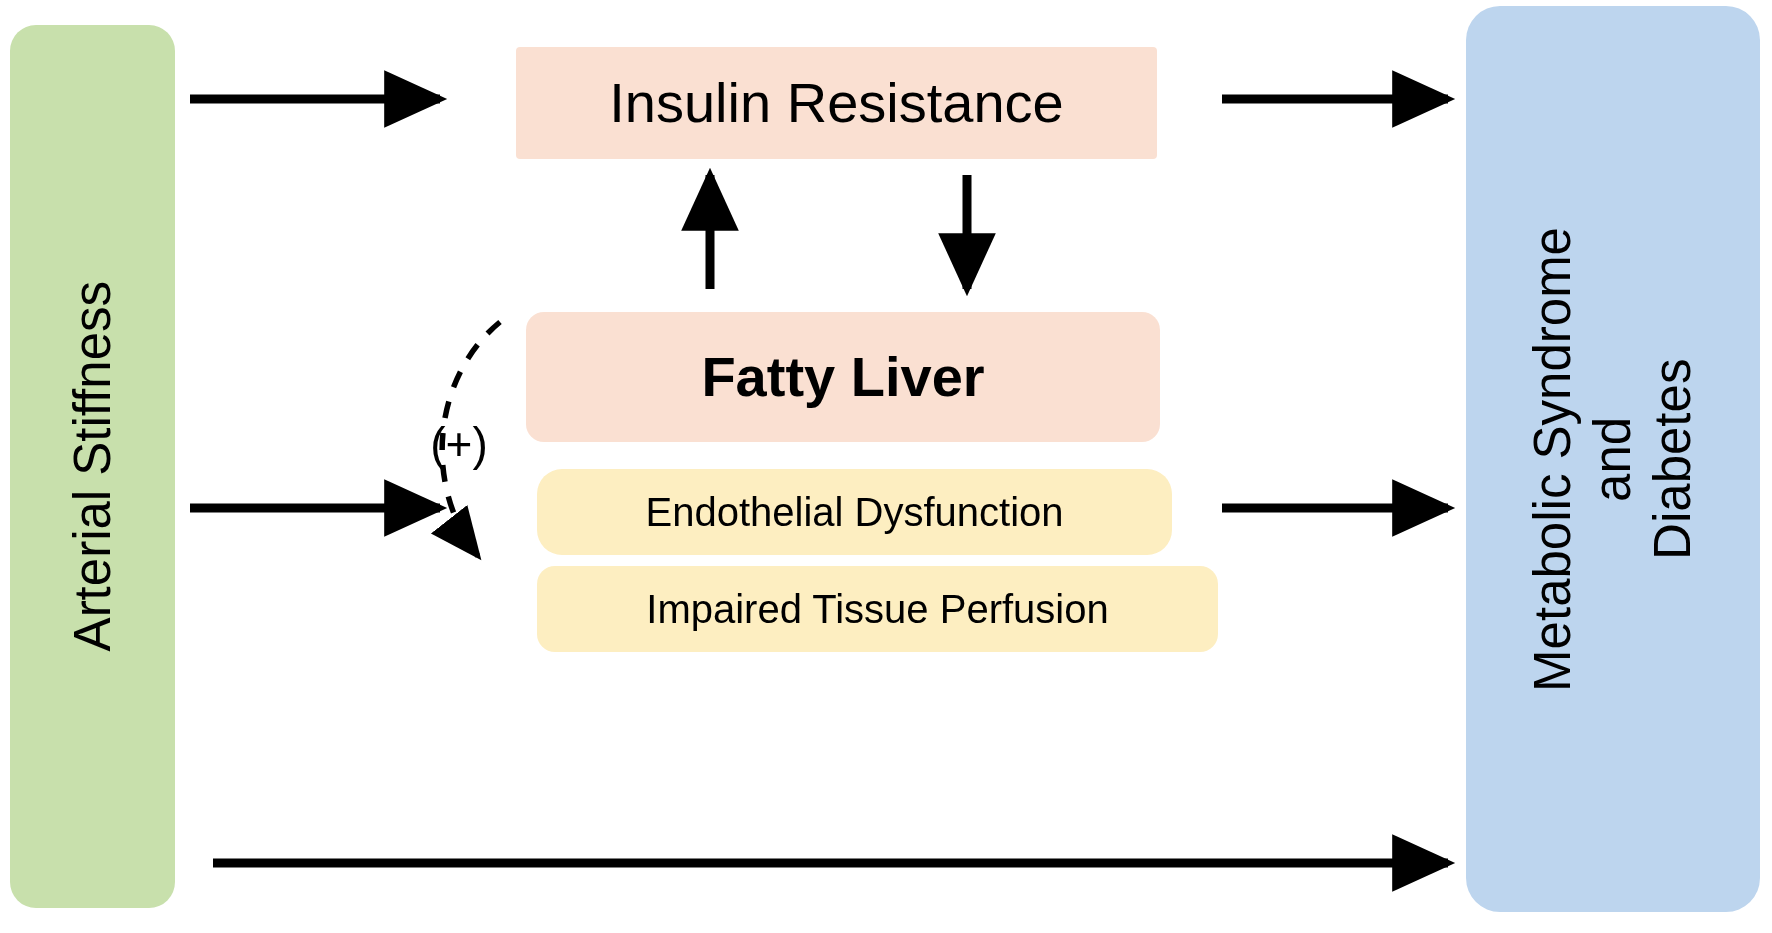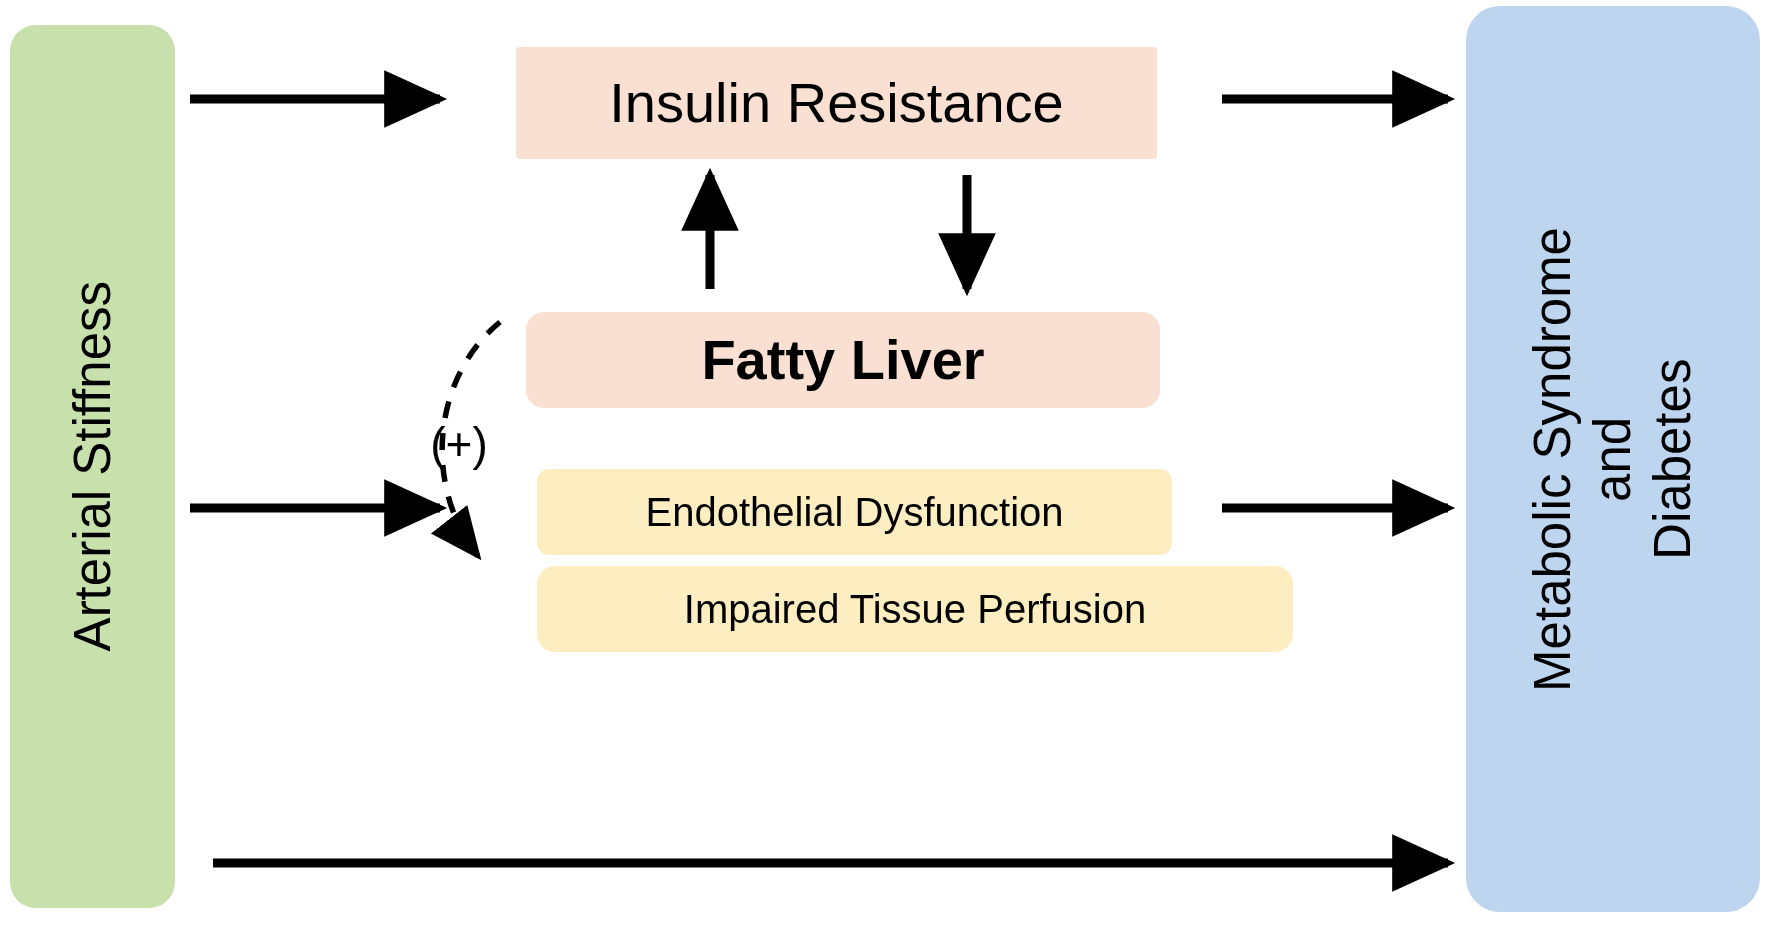--- a/index.html
+++ b/index.html
@@ -69,39 +69,39 @@
     width: 641px;
     height: 112px;
     background: #fae0d2;
     border-radius: 4px;
     font-size: 56px;
   }
   #node-fatty-liver {
     left: 526px;
     top: 312px;
     width: 634px;
-    height: 96px;
+    height: 130px;
     background: #fae0d2;
     border-radius: 18px;
     font-size: 56px;
     font-weight: bold;
   }
   #node-endothelial-dysfunction {
     left: 537px;
     top: 469px;
     width: 635px;
     height: 86px;
     background: #fdeec1;
-    border-radius: 12px;
+    border-radius: 25px;
     font-size: 40px;
   }
   #node-impaired-tissue-perfusion {
     left: 537px;
     top: 566px;
-    width: 756px;
+    width: 681px;
     height: 86px;
     background: #fdeec1;
     border-radius: 18px;
     font-size: 40px;
   }
 
   
   #arrow-layer {
     position: absolute;
     left: 0;

